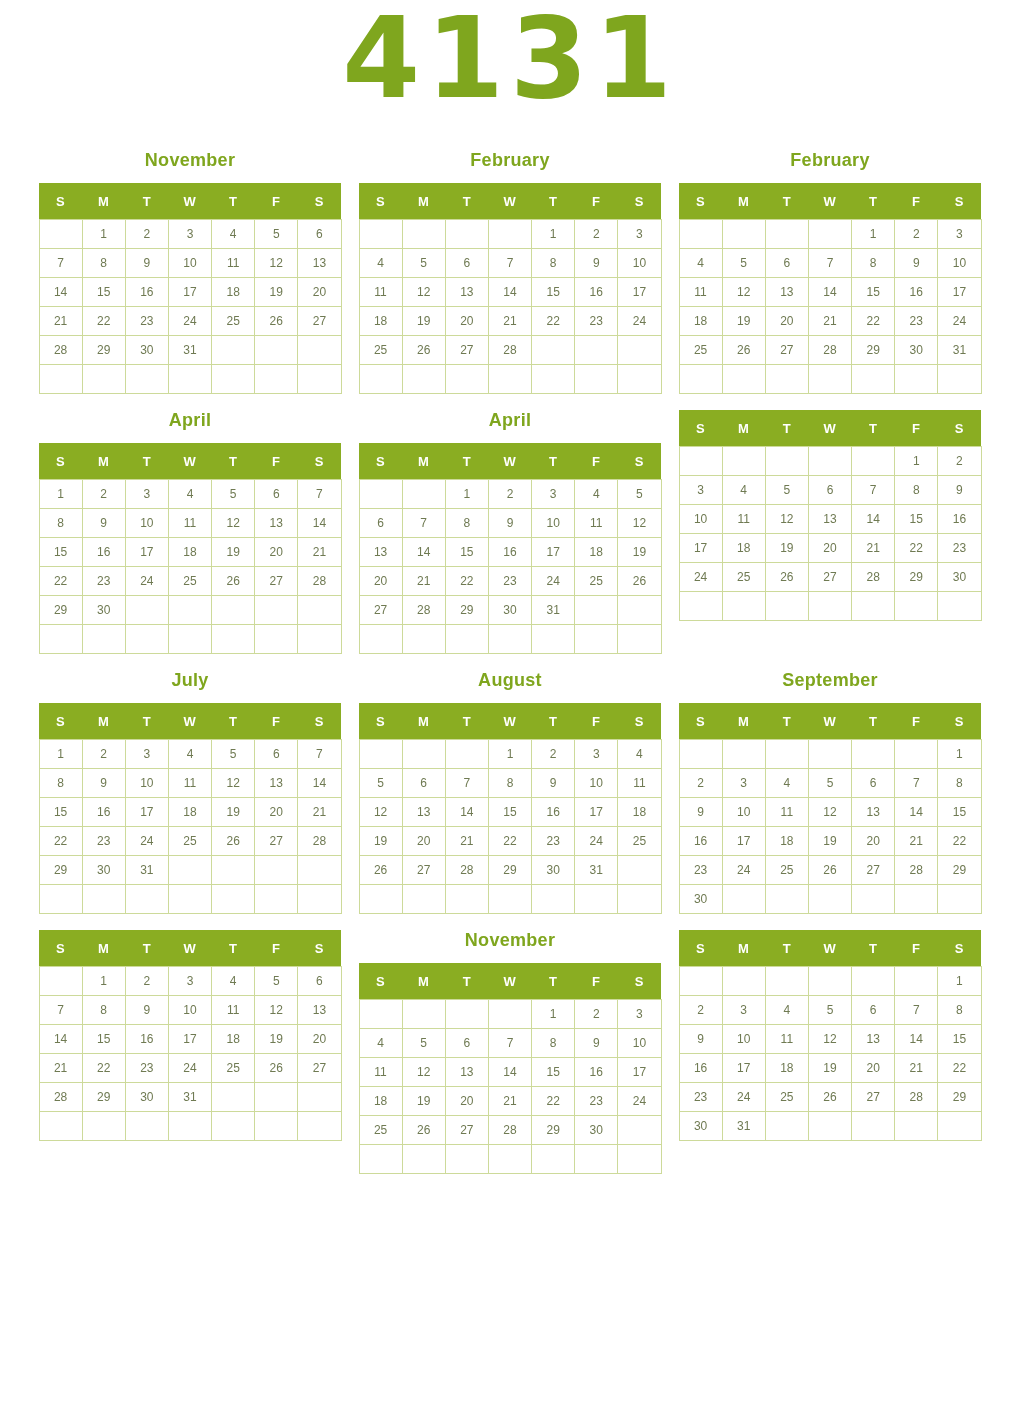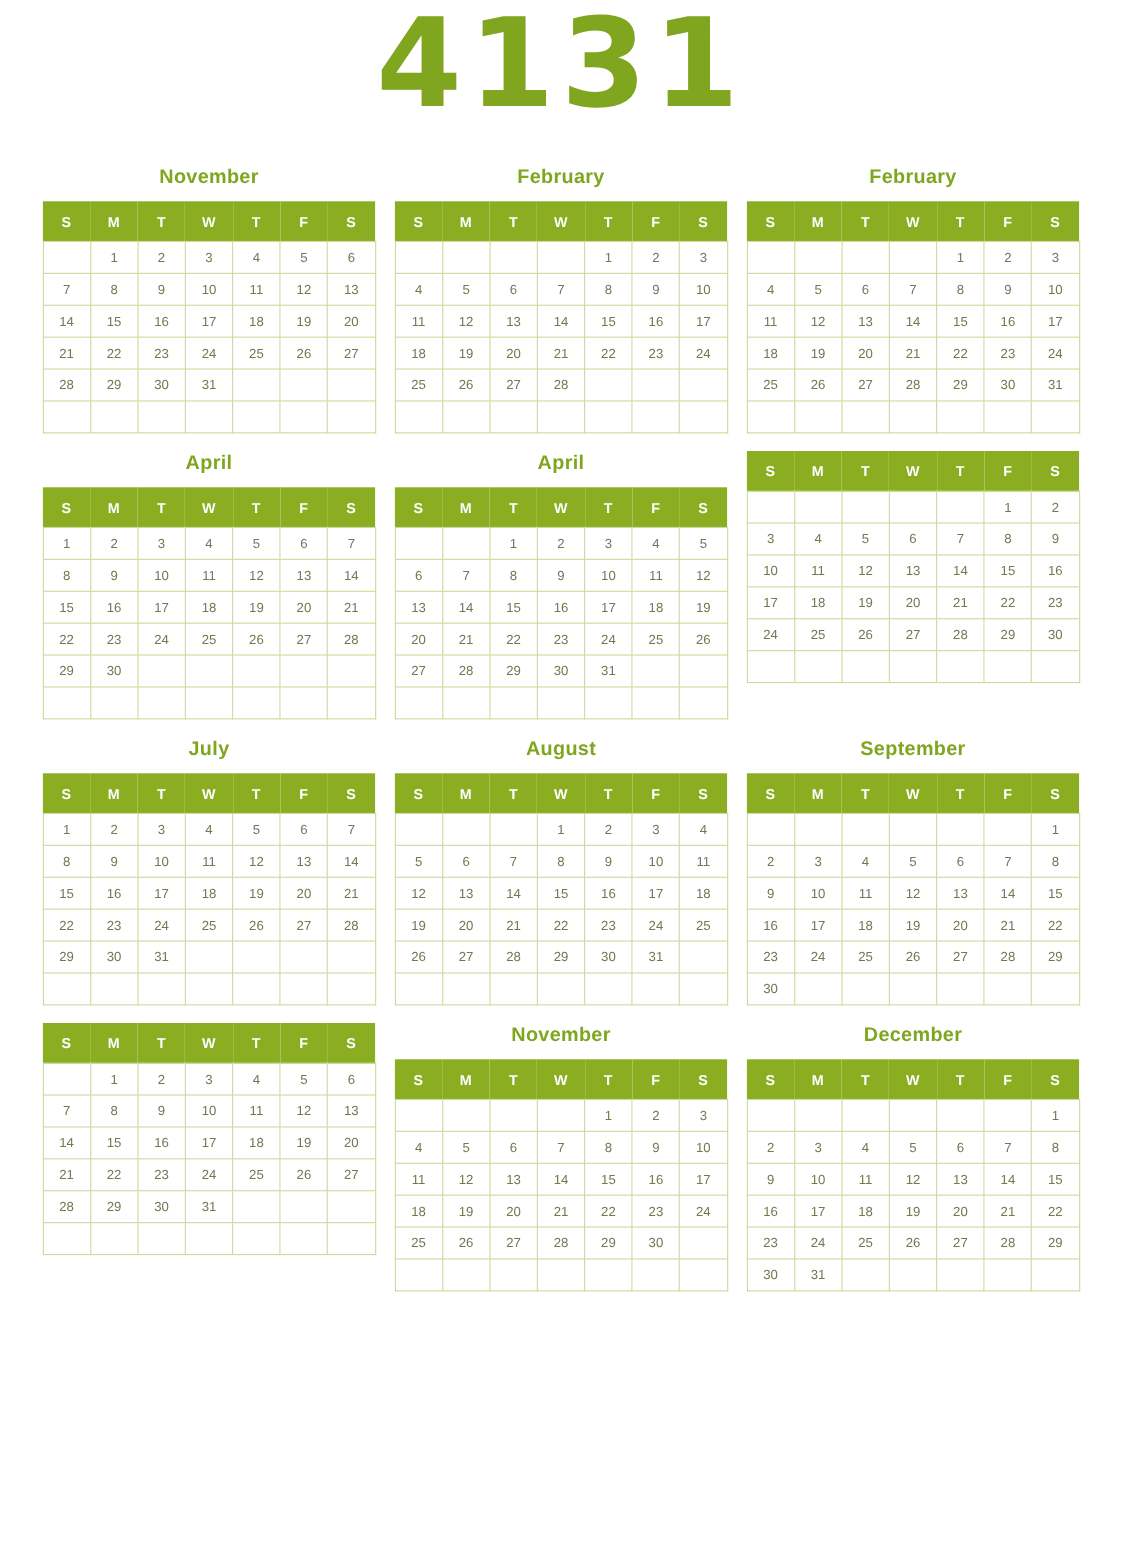--- a/index.html
+++ b/index.html
@@ -870,21 +870,20 @@
               <td class="empty"></td>
               <td class="empty"></td>
               <td class="empty"></td>
               <td class="empty"></td>
               <td class="empty"></td>
             </tr>
           </tbody>
         </table>
       </div>
       <div class="month">
-        <div class="month-name">December</div>
         <table class="cal">
           <thead>
             <tr>
               <th>S</th>
               <th>M</th>
               <th>T</th>
               <th>W</th>
               <th>T</th>
               <th>F</th>
               <th>S</th>

